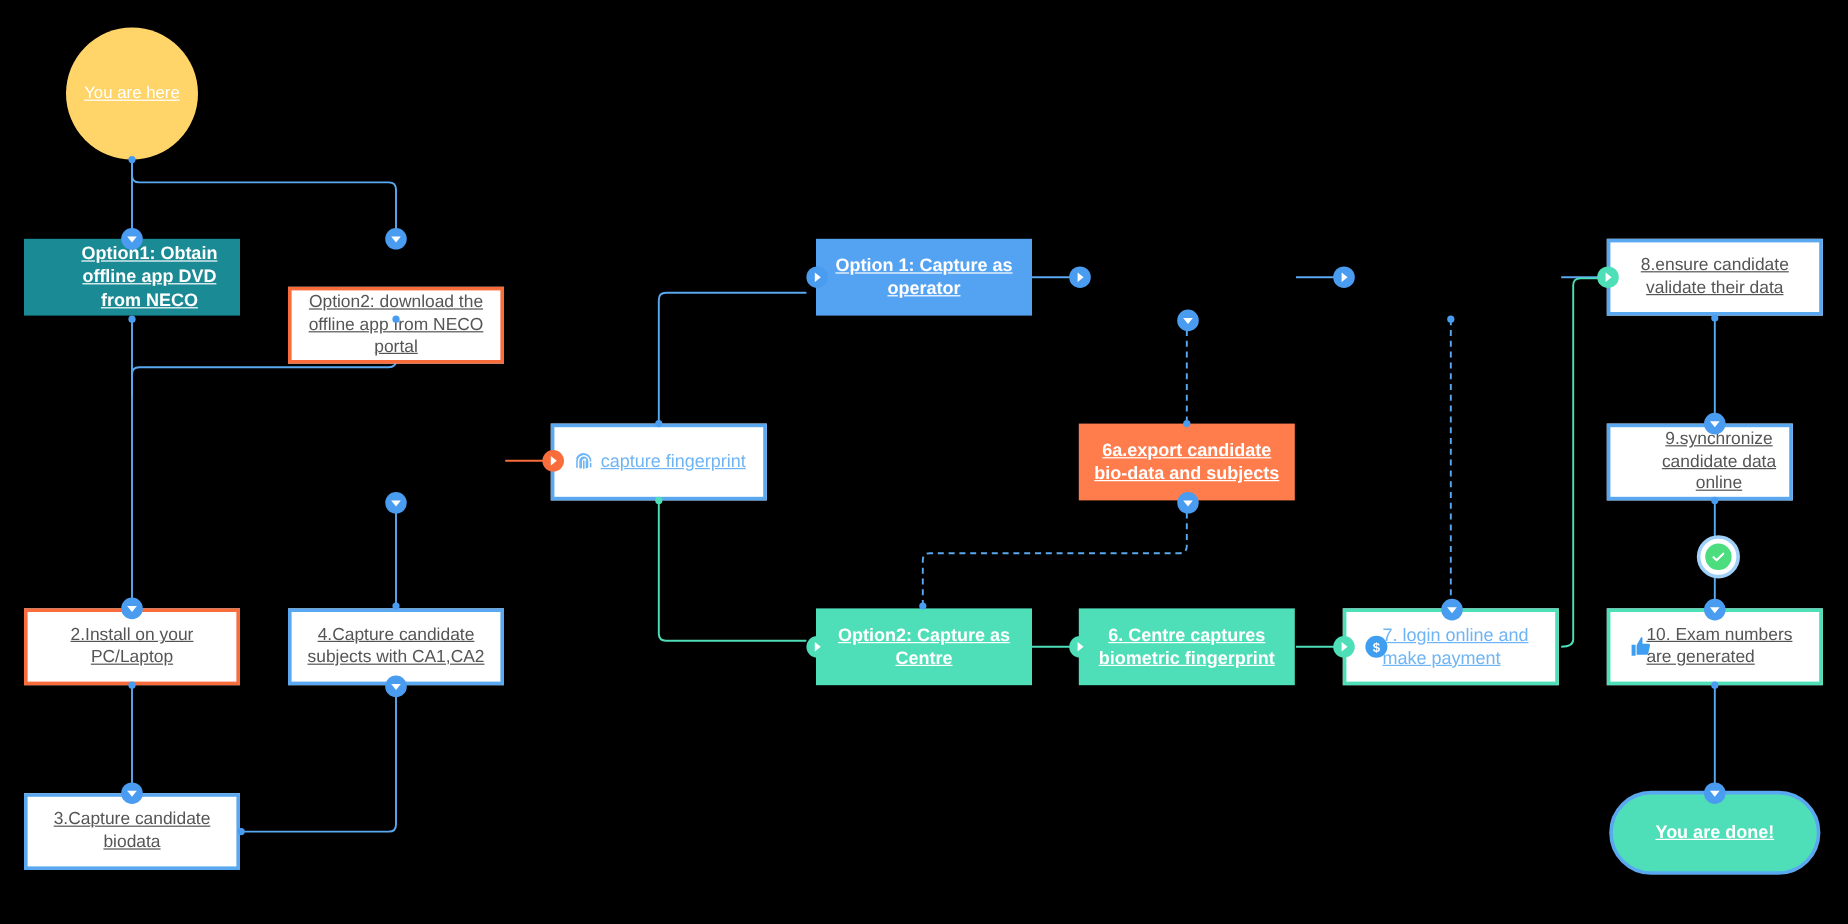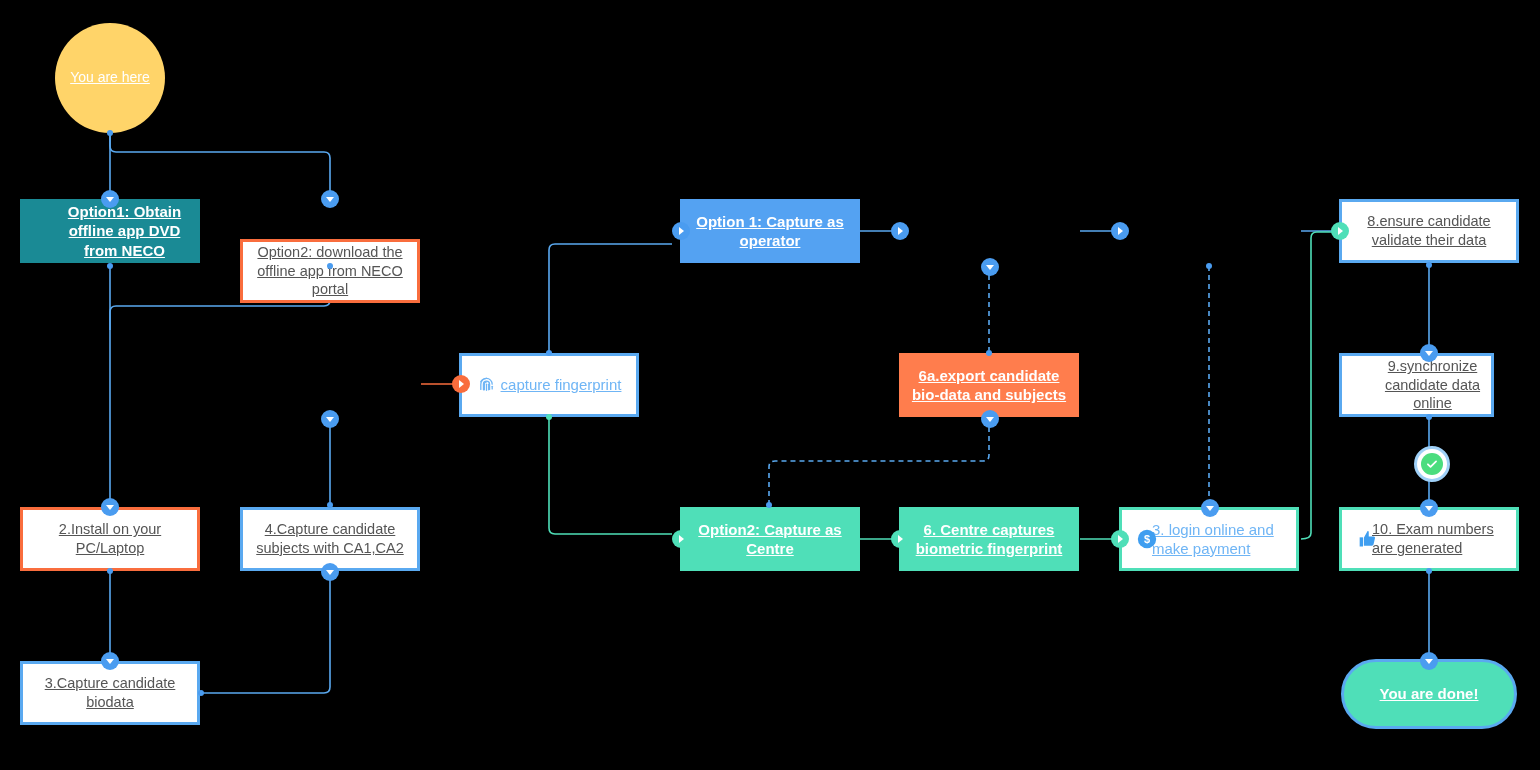--- a/index.html
+++ b/index.html
@@ -162,21 +162,21 @@
     <span class="lbl">6. Centre captures biometric fingerprint</span>
   </div>
 
   <div class="node rect green bluetext with-icon" style="left:1119px;top:507px;width:180px;height:64px;">
     <span class="icon-left">
       <svg width="22" height="22" viewBox="0 0 24 24">
         <circle cx="12" cy="12" r="10" fill="#3f9ef0"></circle>
         <text x="12" y="16.5" text-anchor="middle" font-size="12" font-weight="bold" fill="#fff" font-family="Liberation Sans, sans-serif">$</text>
       </svg>
     </span>
-    <span class="lbl">3. login online and make payment</span>
+    <span class="lbl">7. login online and make payment</span>
   </div>
 
   <div class="node rect" style="left:1339px;top:199px;width:180px;height:64px;">
     <span class="lbl">8.ensure candidate validate their data</span>
   </div>
 
   <div class="node rect" style="left:1339px;top:353px;width:155px;height:64px;padding-left:32px;">
     <span class="lbl">9.synchronize candidate data online</span>
   </div>
 

